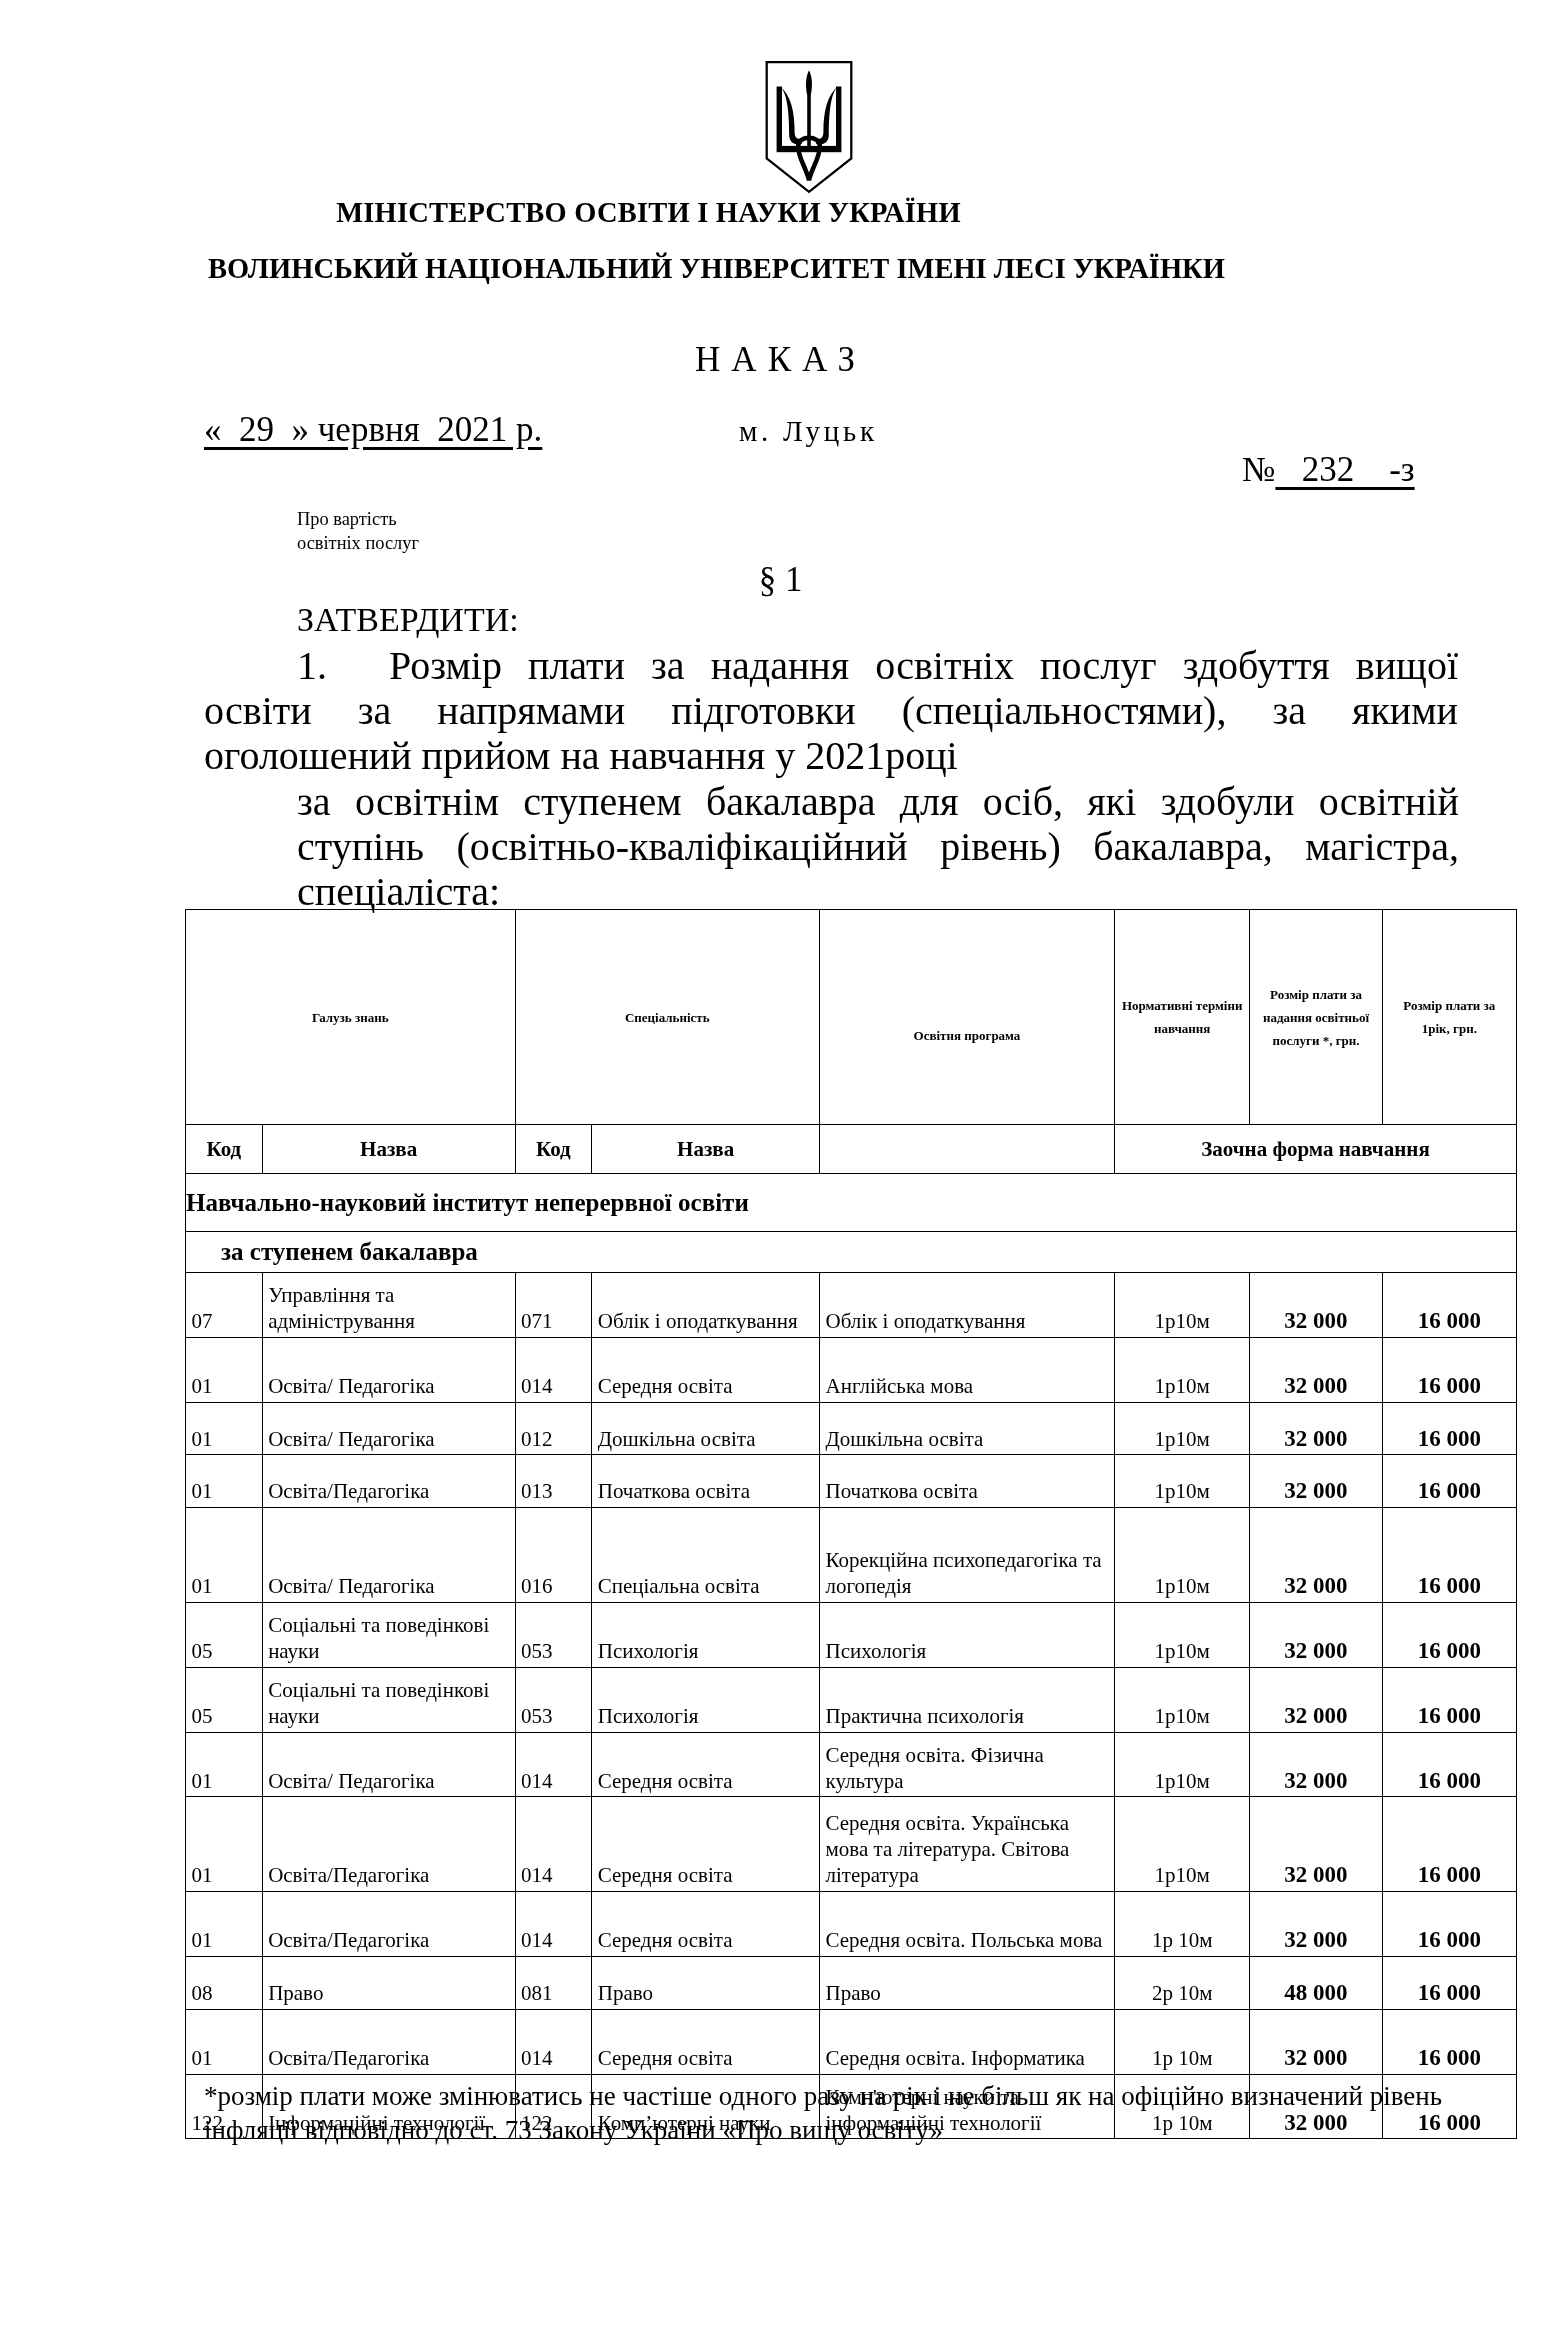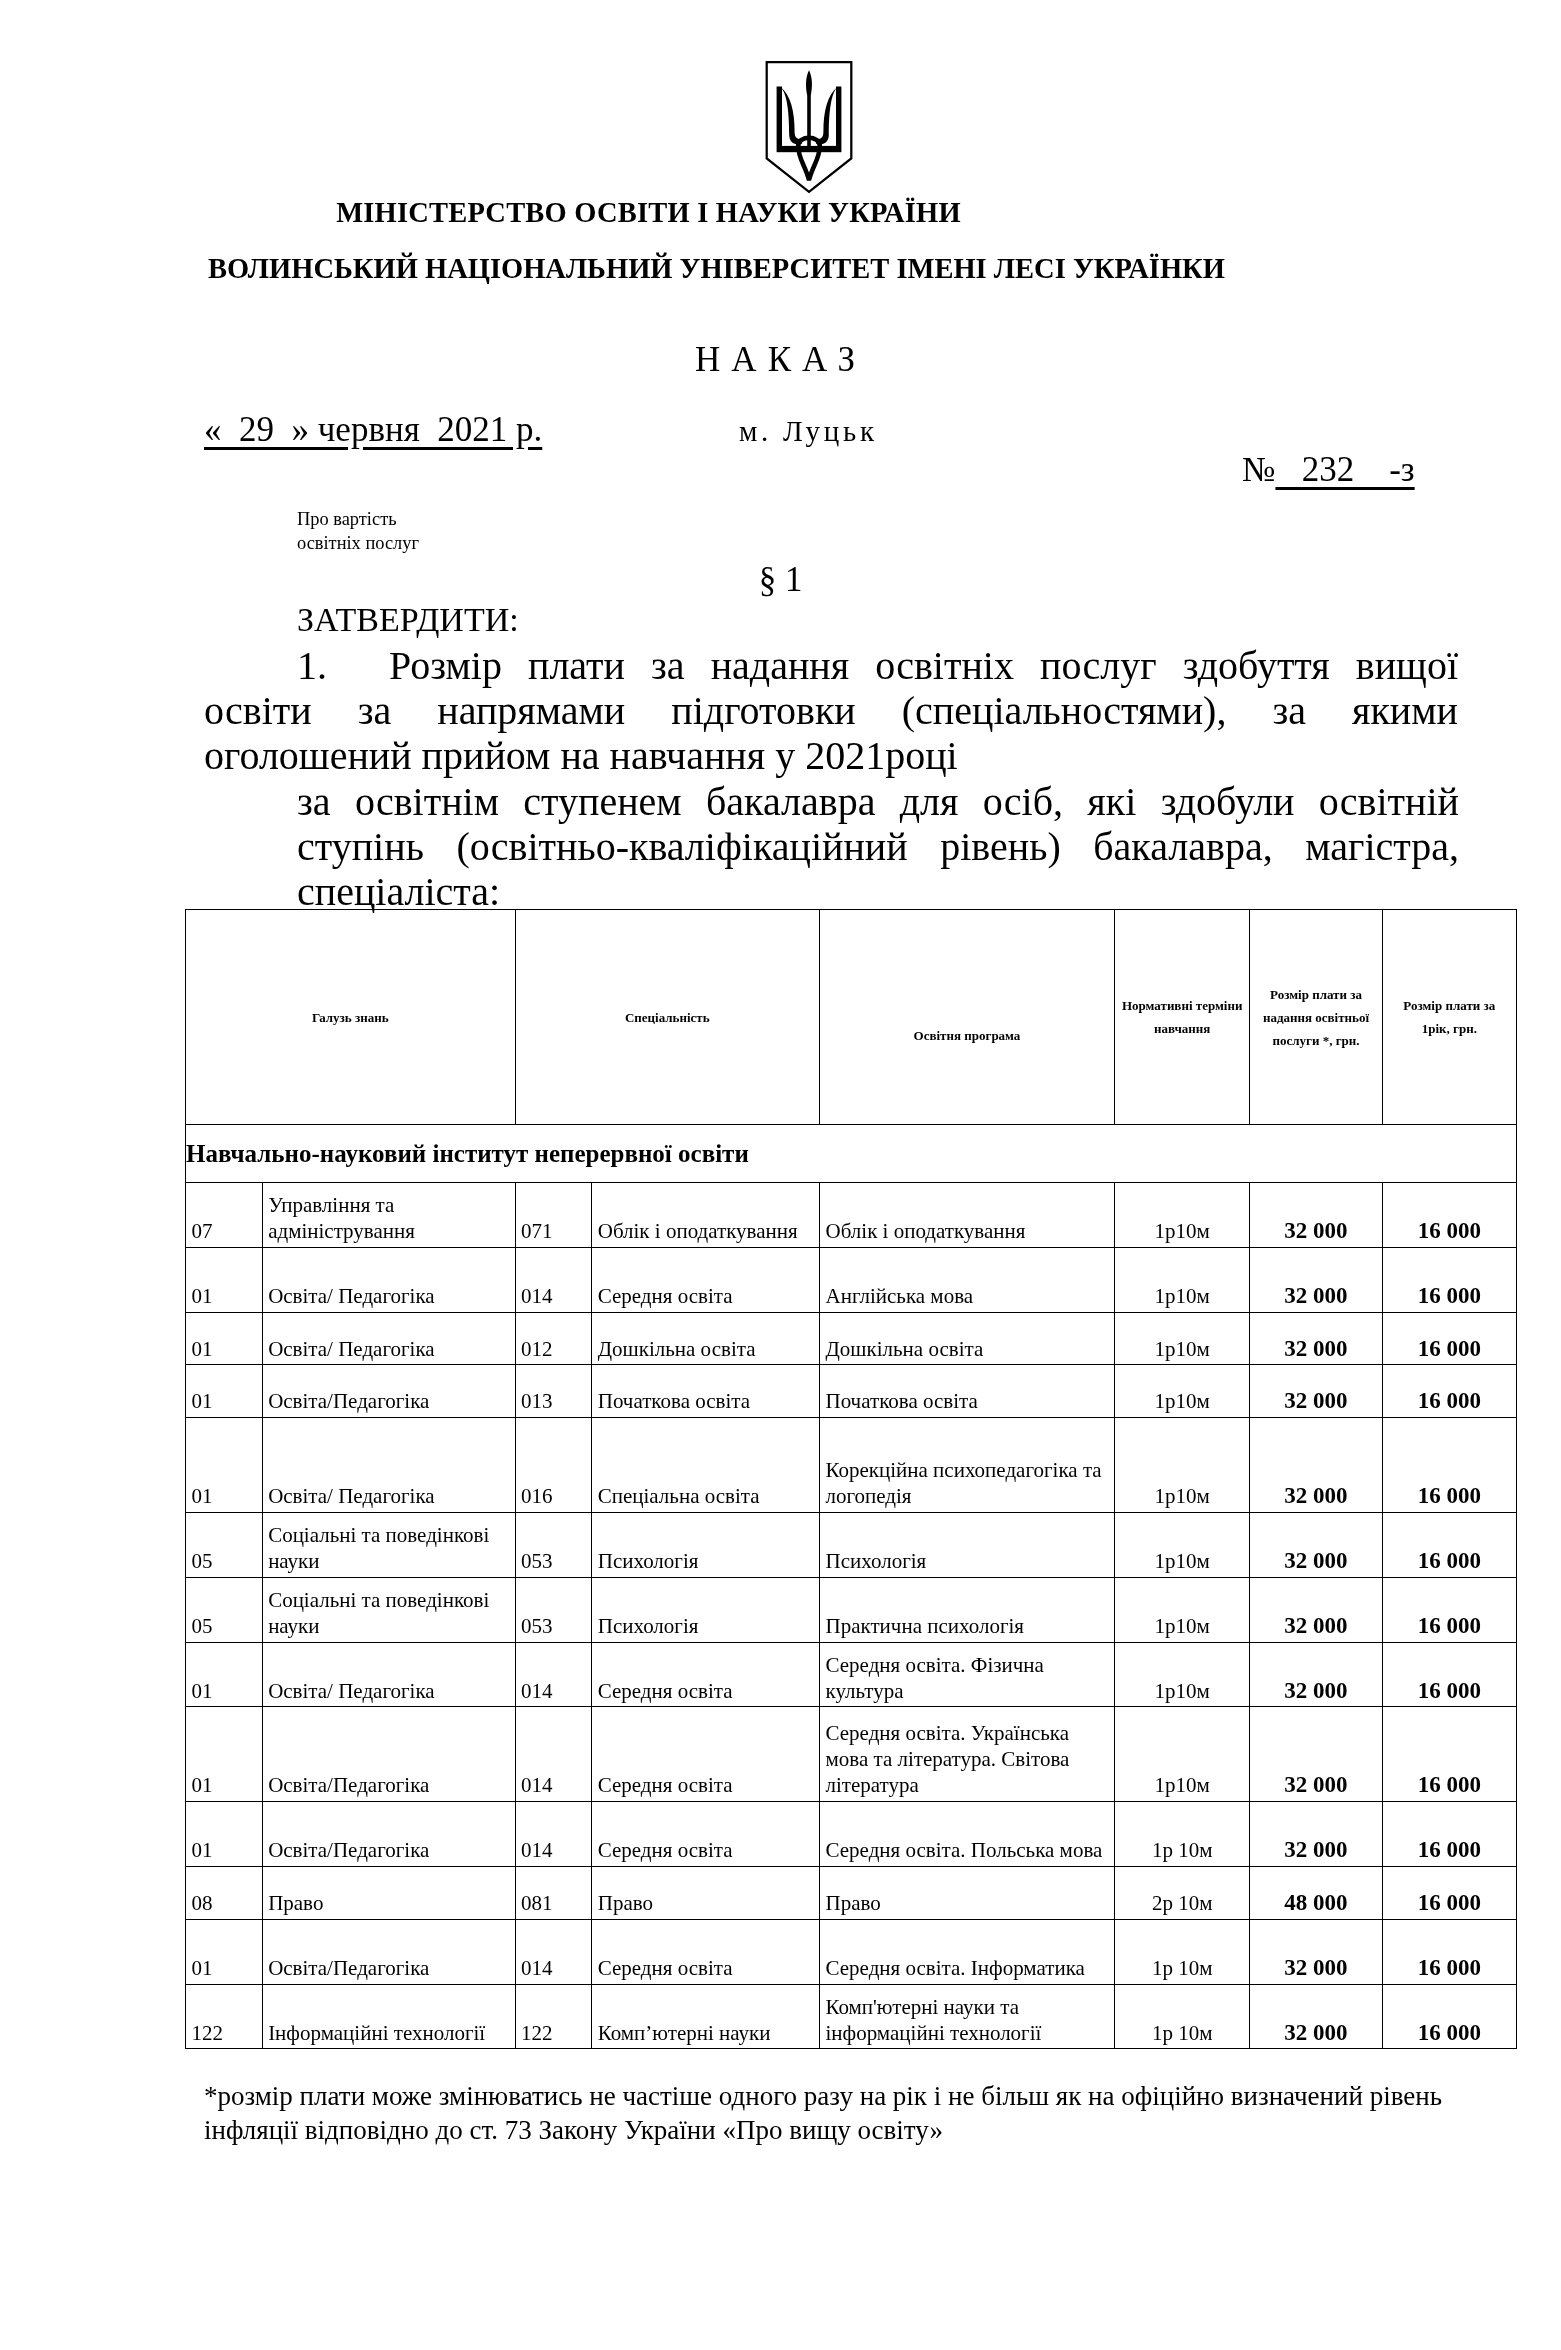--- a/index.html
+++ b/index.html
@@ -96,22 +96,33 @@
   </colgroup>
   <tbody>
       <tr class="hdr1">
     <th colspan="2">Галузь знань</th>
     <th colspan="2">Спеціальність</th>
     <th style="padding-top:37px;">Освітня програма</th>
     <th>Нормативні терміни навчання</th>
     <th>Розмір плати за надання освітньої послуги *, грн.</th>
     <th>Розмір плати за 1рік,  грн.</th>
   </tr>
+  <tr class="hdr2">
+    <th>Код</th>
+    <th>Назва</th>
+    <th>Код</th>
+    <th>Назва</th>
+    <th></th>
+    <th colspan="3">Заочна форма навчання</th>
+  </tr>
   <tr class="sec sec1">
     <td colspan="8">Навчально-науковий інститут неперервної освіти</td>
+  </tr>
+  <tr class="sec sec2">
+    <td colspan="8">за ступенем бакалавра</td>
   </tr>
   </tbody>
     <tbody id="rows">
       <tr class="r tall2">
         <td class="c">07</td>
         <td class="c">Управління та адміністрування</td>
         <td class="c">071</td>
         <td class="c">Облік і оподаткування</td>
         <td class="c">Облік і оподаткування</td>
         <td class="term">1р10м</td>

